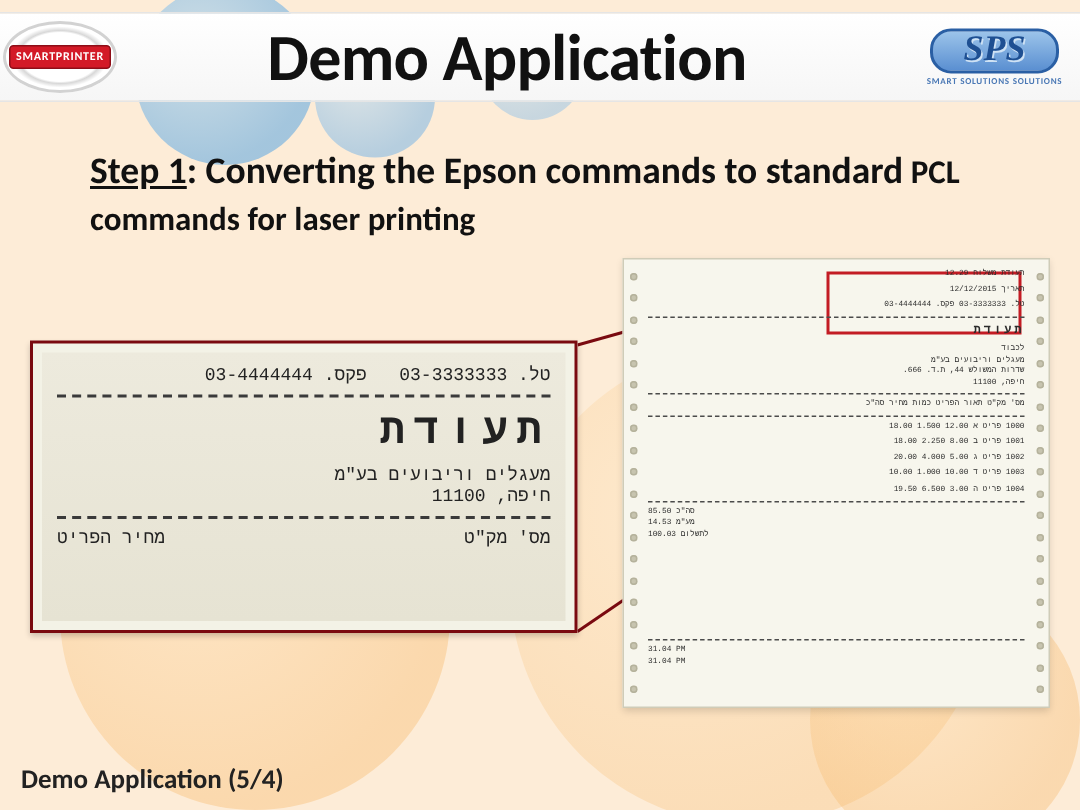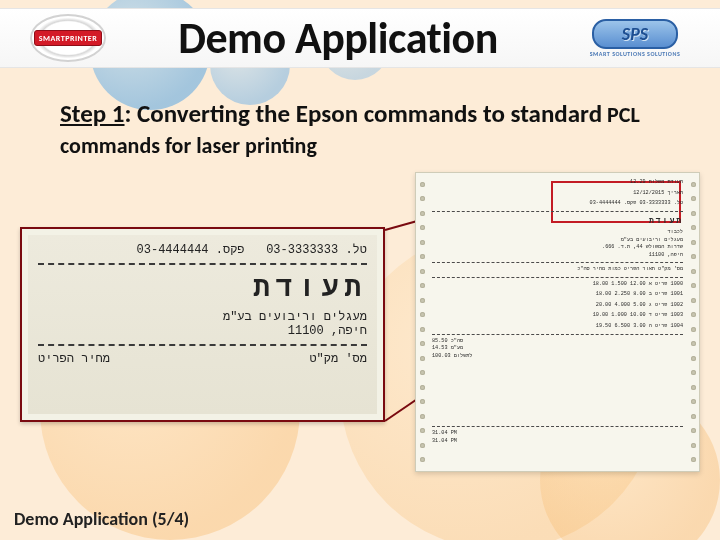--- a/index.html
+++ b/index.html
@@ -28,21 +28,21 @@
     background: radial-gradient(circle at 35% 35%, #ffe1b3, #f6b765 70%); opacity: .28; }
   .c-orange3 { width: 180px; height: 180px; left: 540px; top: 390px;
     background: radial-gradient(circle at 35% 35%, #ffd79e, #f4ac52 70%); opacity: .30; }
 
   
   .banner {
     position: absolute; left: 0; top: 8px; height: 60px; width: 720px;
     background: linear-gradient(to bottom, #ffffff, #f6f6f6);
     border-top: 1px solid #e5e5e5; border-bottom: 1px solid #e5e5e5;
     display: flex; align-items: center; justify-content: space-between;
-    padding: 0 30px;
+    padding: 0 2px;
   }
   .logo-left {
     width: 76px; height: 48px; border-radius: 50% / 50%;
     background: radial-gradient(ellipse at center, #fff 48%, #d8d8d8 52%, #fff 60%);
     display:flex; align-items:center; justify-content:center;
     box-shadow: inset 0 0 0 2px #d2d2d2;
   }
   .logo-left .pill {
     background: #d31a27; color:#fff; font-size:8px; font-weight:bold;
     padding: 2px 4px; border-radius: 3px; letter-spacing:.5px;
@@ -54,22 +54,23 @@
   }
   .logo-right {
     width: 110px; height: 44px;
     display:flex; flex-direction:column; align-items:center; justify-content:center;
   }
   .sps-badge {
     width: 86px; height: 30px; border-radius: 14px;
     background: linear-gradient(to bottom, #9cc4ea, #5a8fd1);
     border: 2px solid #2a5fa4;
     display:flex; align-items:center; justify-content:center;
-    color:#1e4f92; font-weight: 800; font-style: italic; font-size:18px;
+    color:#1e4f92; font-weight: 800; font-style: italic; font-size:24px;
     text-shadow: 1px 1px 0 #cfe2f4;
+    font-family: Liberation Serif, serif;
   }
   .sps-tag { font-size: 6px; color:#4a78b5; letter-spacing:.5px; margin-top:1px; font-weight:600;}
 
   
   .step {
     position: absolute; left: 60px; top: 98px; right: 76px;
     font-size: 25px; font-weight: 700; color: #111; line-height: 1.25;
   }
   .step .underline { text-decoration: underline; }
   .step .smaller { font-size: 22px; font-weight: 700; }

